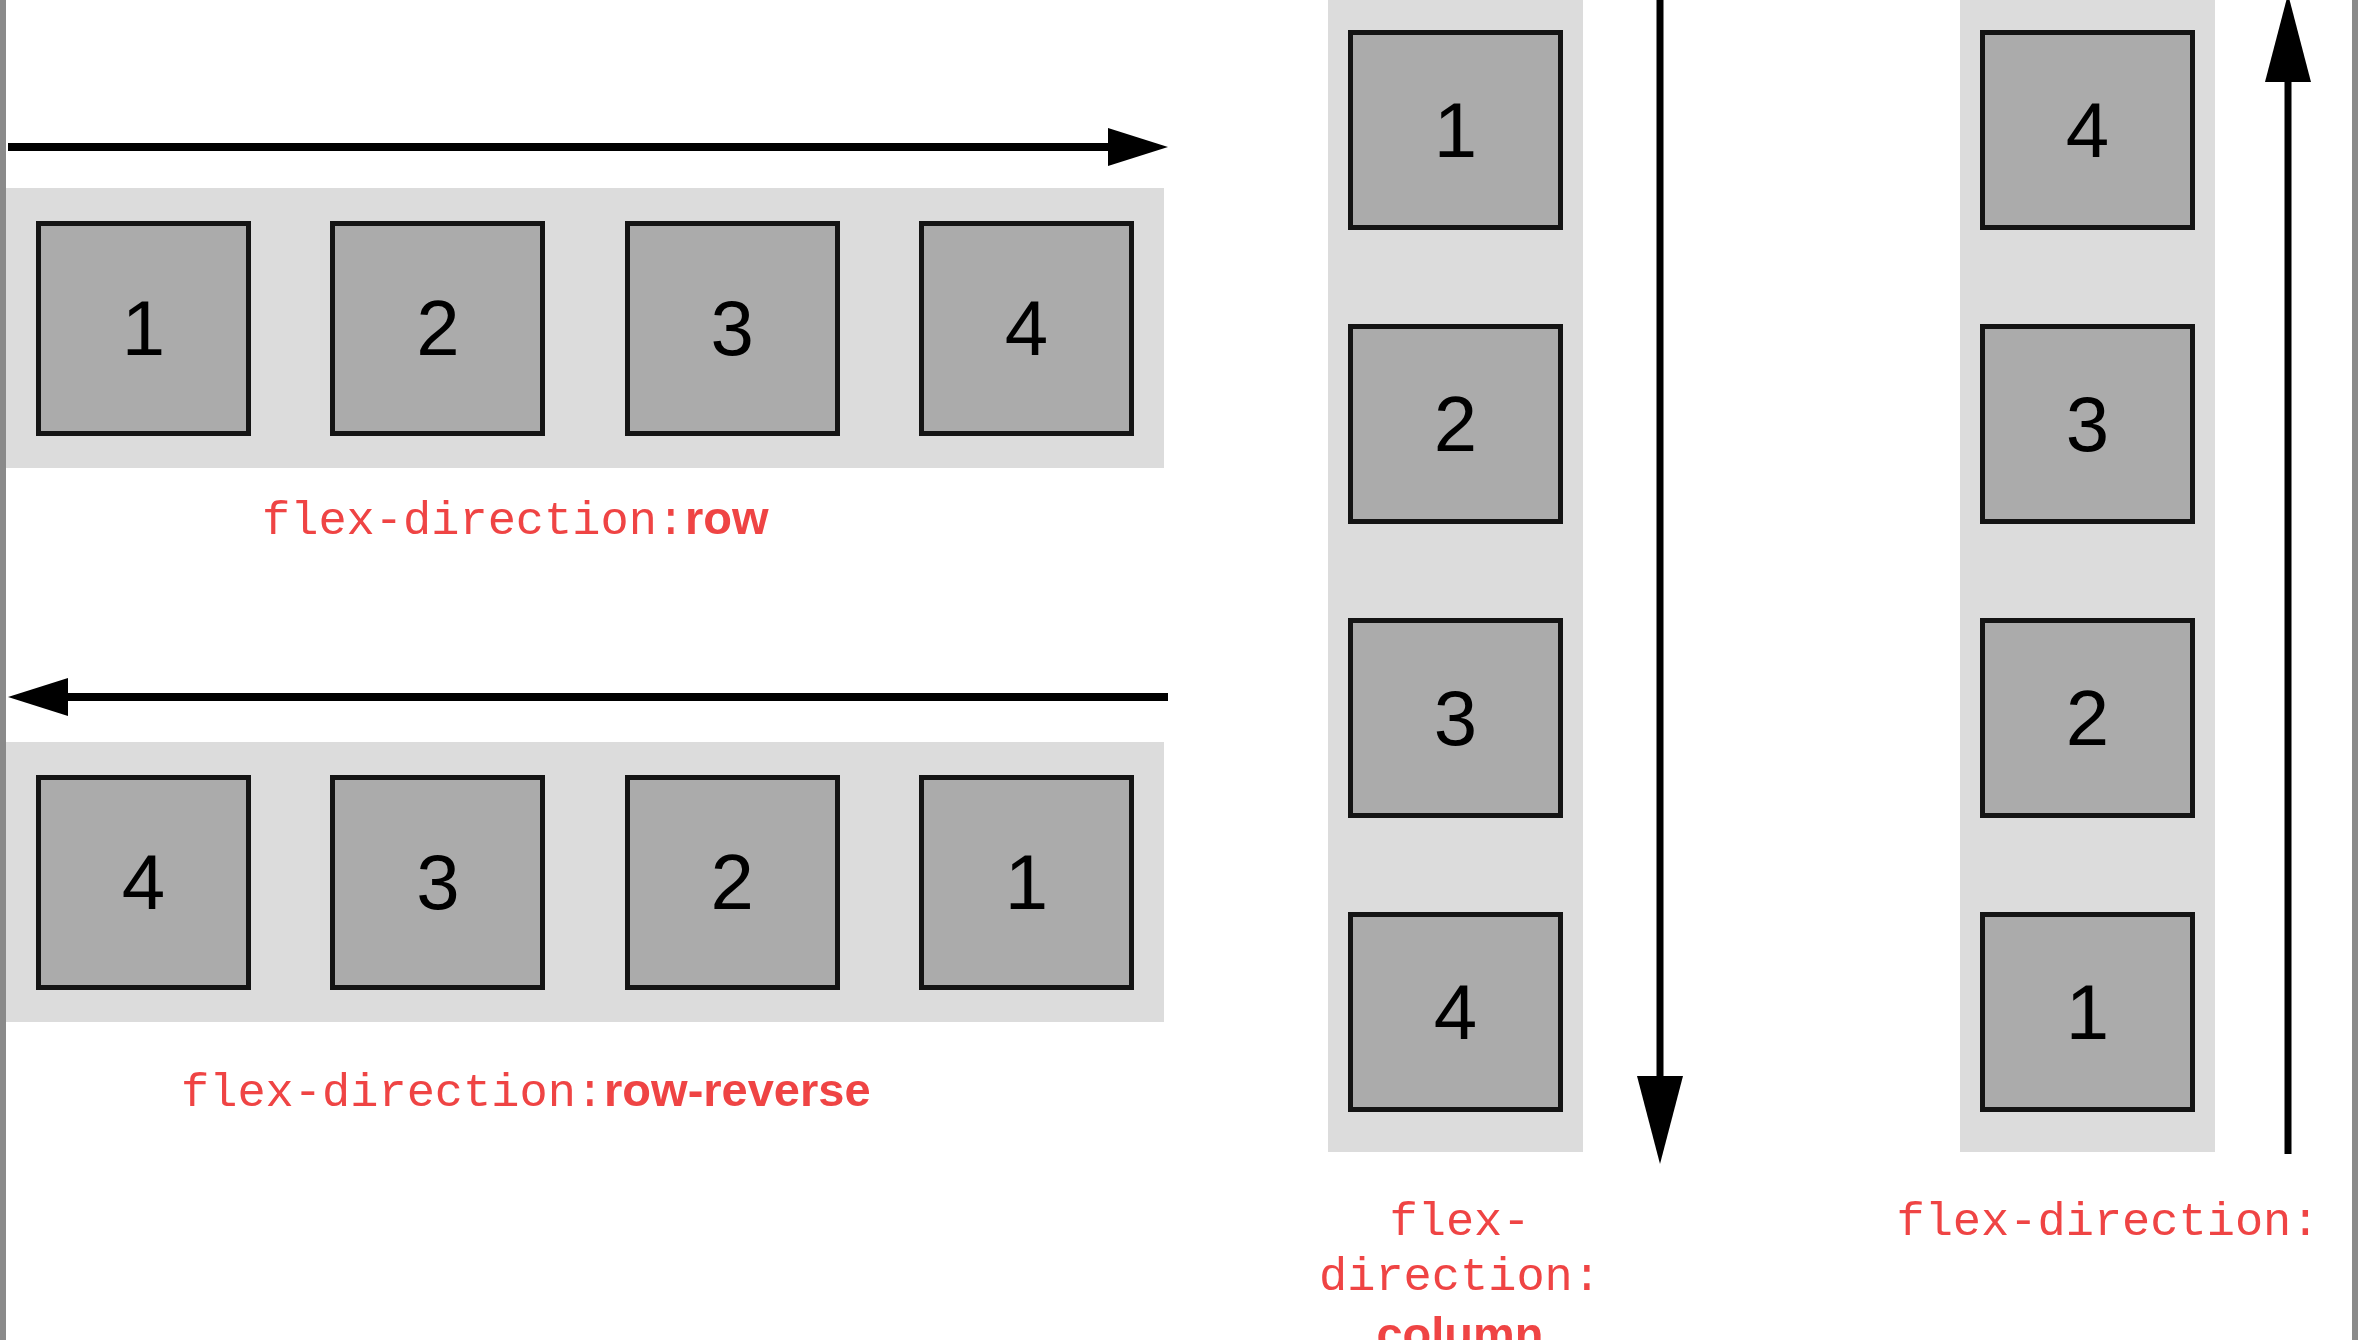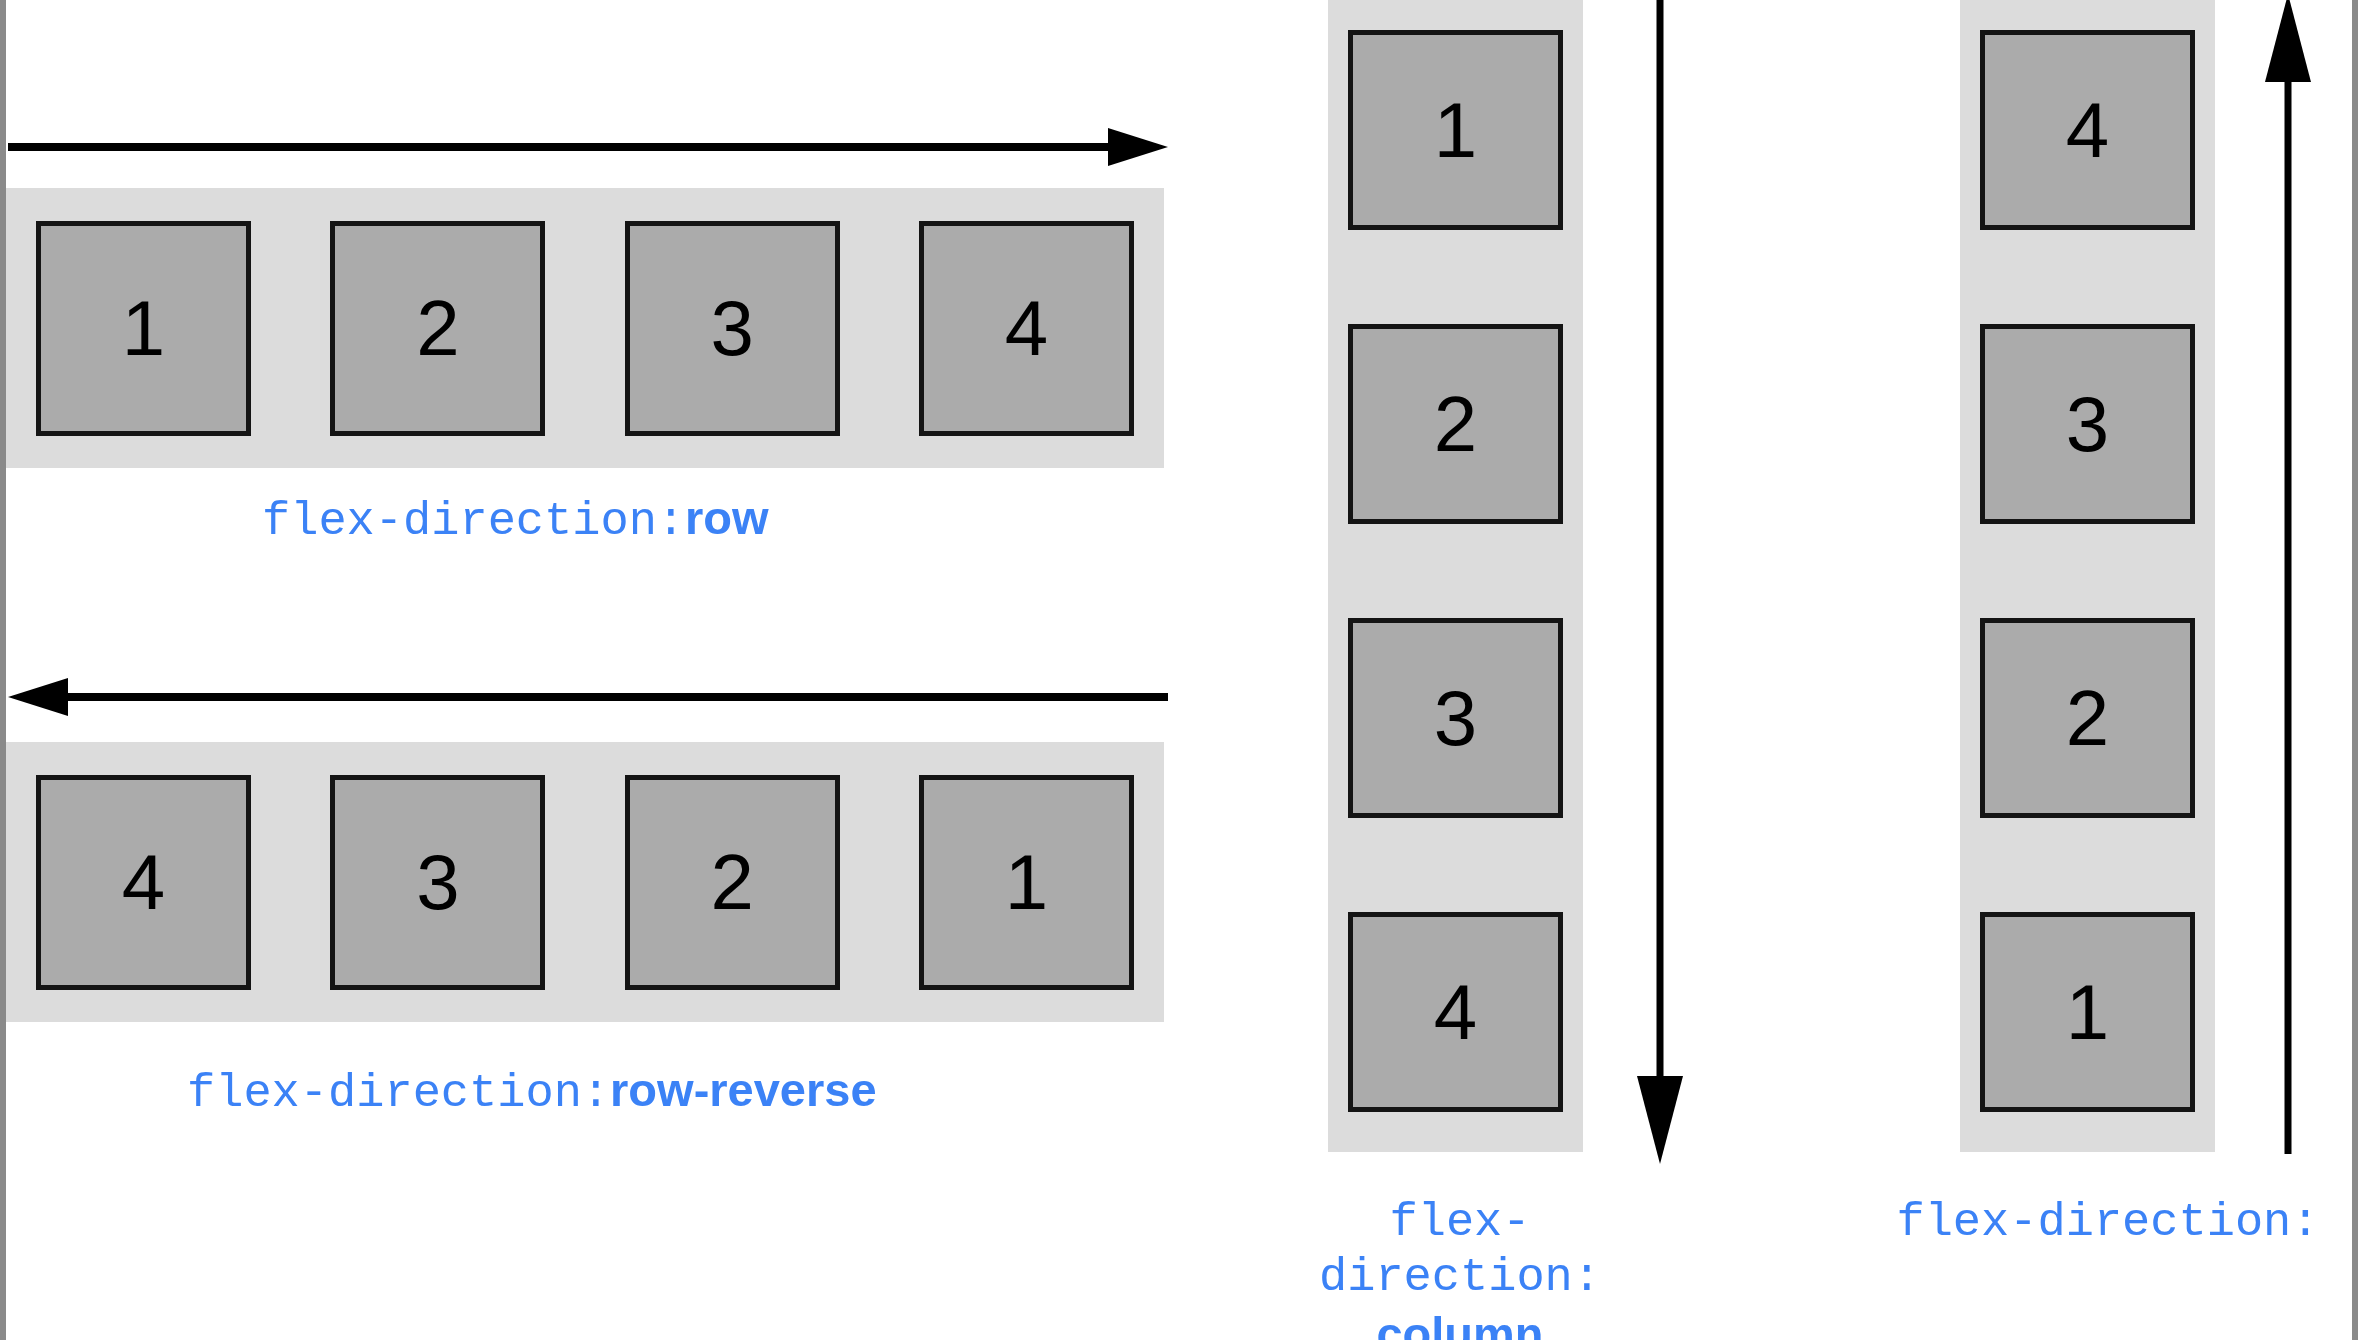--- a/index.html
+++ b/index.html
@@ -78,21 +78,21 @@
     font-size: 78px;
   }
 
   
   .arrow { position: absolute; }
   .arrow svg { display: block; overflow: visible; }
 
   
   .caption {
     position: absolute;
-    color: #3b82f6;
+    color: #ef4444;
     white-space: nowrap;
     line-height: 1.18;
   }
   .caption .prop {
     font-family: "Liberation Mono", "DejaVu Sans Mono", monospace;
     font-weight: 400;
     font-size: 47px;
     letter-spacing: 0px;
   }
   .caption .val {
@@ -141,21 +141,21 @@
     </svg>
   </div>
 
   <div class="flex-container row-reverse" style="left:6px; top:742px; width:1158px; height:280px; padding:0 30px; justify-content:space-between;">
     <div class="flex-item row-box">1</div>
     <div class="flex-item row-box">2</div>
     <div class="flex-item row-box">3</div>
     <div class="flex-item row-box">4</div>
   </div>
 
-  <div class="caption" style="left:187px; top:1062px;">
+  <div class="caption" style="left:181px; top:1062px;">
     <span class="prop">flex-direction:</span><span class="val">row-reverse</span>
   </div>
 
   <div class="flex-container column" style="left:1328px; top:-10px; width:255px; height:1162px; padding:40px 0; justify-content:space-between;">
     <div class="flex-item col-box">1</div>
     <div class="flex-item col-box">2</div>
     <div class="flex-item col-box">3</div>
     <div class="flex-item col-box">4</div>
   </div>
 

